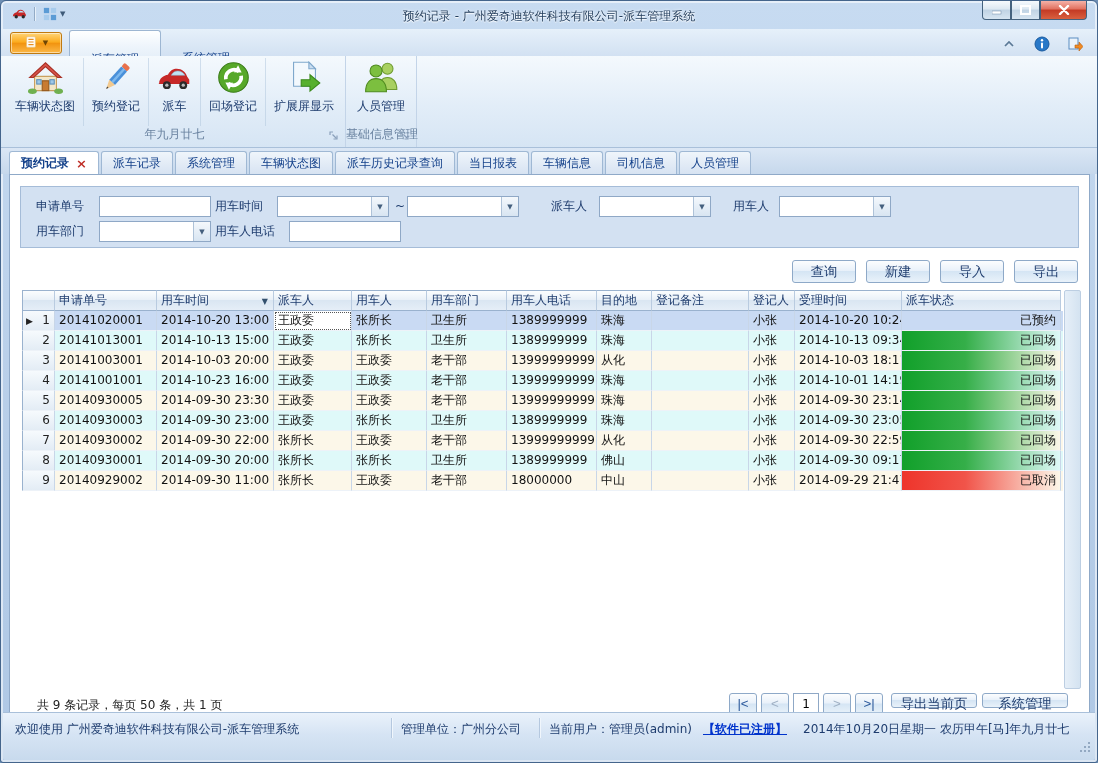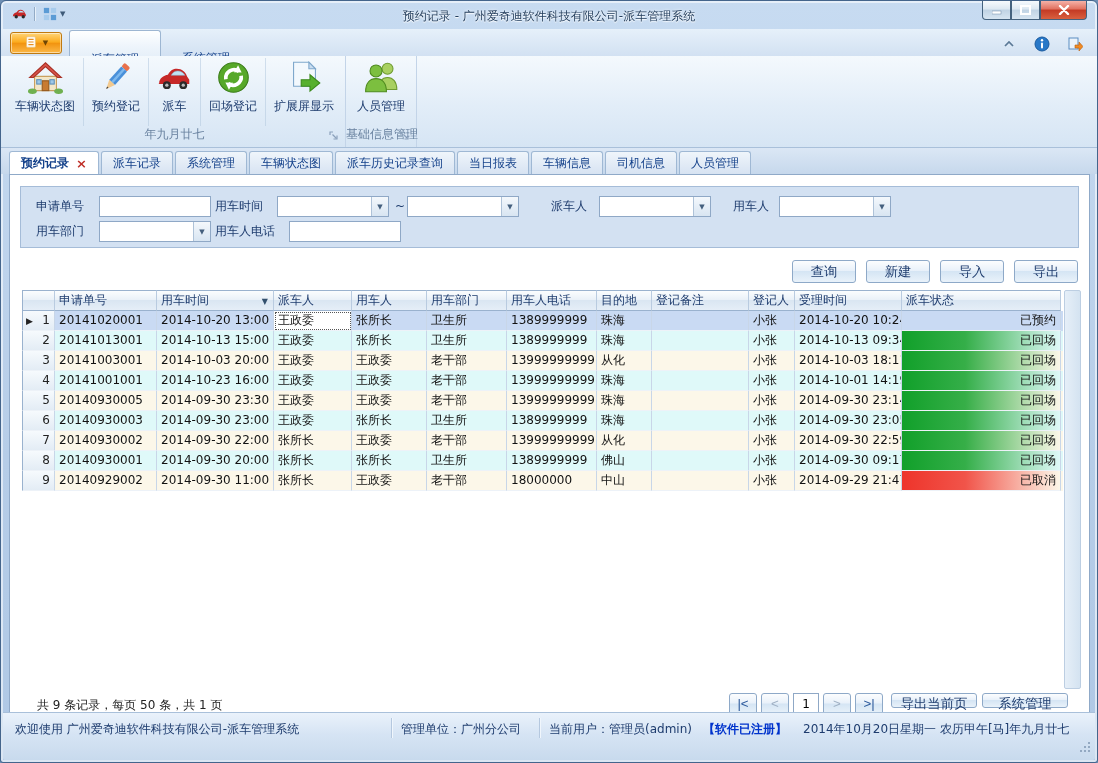--- a/index.html
+++ b/index.html
@@ -87,21 +87,21 @@
   .gsummary{position:absolute;left:27px;top:522px;color:#222}
   .pgbtn{position:absolute;top:518px;width:28px;height:22px;border:1px solid #8EA9C8;border-radius:3px;background:linear-gradient(#FCFDFE,#E9F1FA 45%,#D5E5F4 50%,#E9F2FA);color:#2C5A9C;text-align:center;line-height:20px}
   .pgbtn.disabled{color:#9FB0C4}
   .pginput{position:absolute;top:518px;width:26px;height:22px;border:1px solid #8FA8C6;text-align:center;font:inherit}
   .expbtn{position:absolute;top:518px;width:86px;height:15px;border:1px solid #8EA9C8;border-radius:3px;background:linear-gradient(#FCFDFE,#E9F1FA 45%,#D5E5F4 50%,#E9F2FA);color:#1E3C6E;text-align:center;line-height:20px}
 
   
   .statusbar{position:absolute;left:2px;right:2px;bottom:2px;height:48px;background:linear-gradient(#EAF2FB,#D6E4F4 45%,#C8DAED);border-top:1px solid #A9C0DA;border-radius:0 0 2px 2px}
   .sitem{position:absolute;top:8px;color:#1E3C6E;white-space:nowrap}
   .sdiv{position:absolute;top:5px;width:1px;height:20px;background:#B5C8DF;box-shadow:1px 0 0 #F0F6FC}
-  .slink{color:#0033CC;font-weight:bold;}
+  .slink{color:#0033CC;font-weight:bold;text-decoration:underline}
   .grip{position:absolute;right:4px;bottom:4px}
 </style>
 </head>
 <body>
 
 <div class="window">
 
   <div class="titlebar">
     <div class="qat">
       <span class="qicon">

